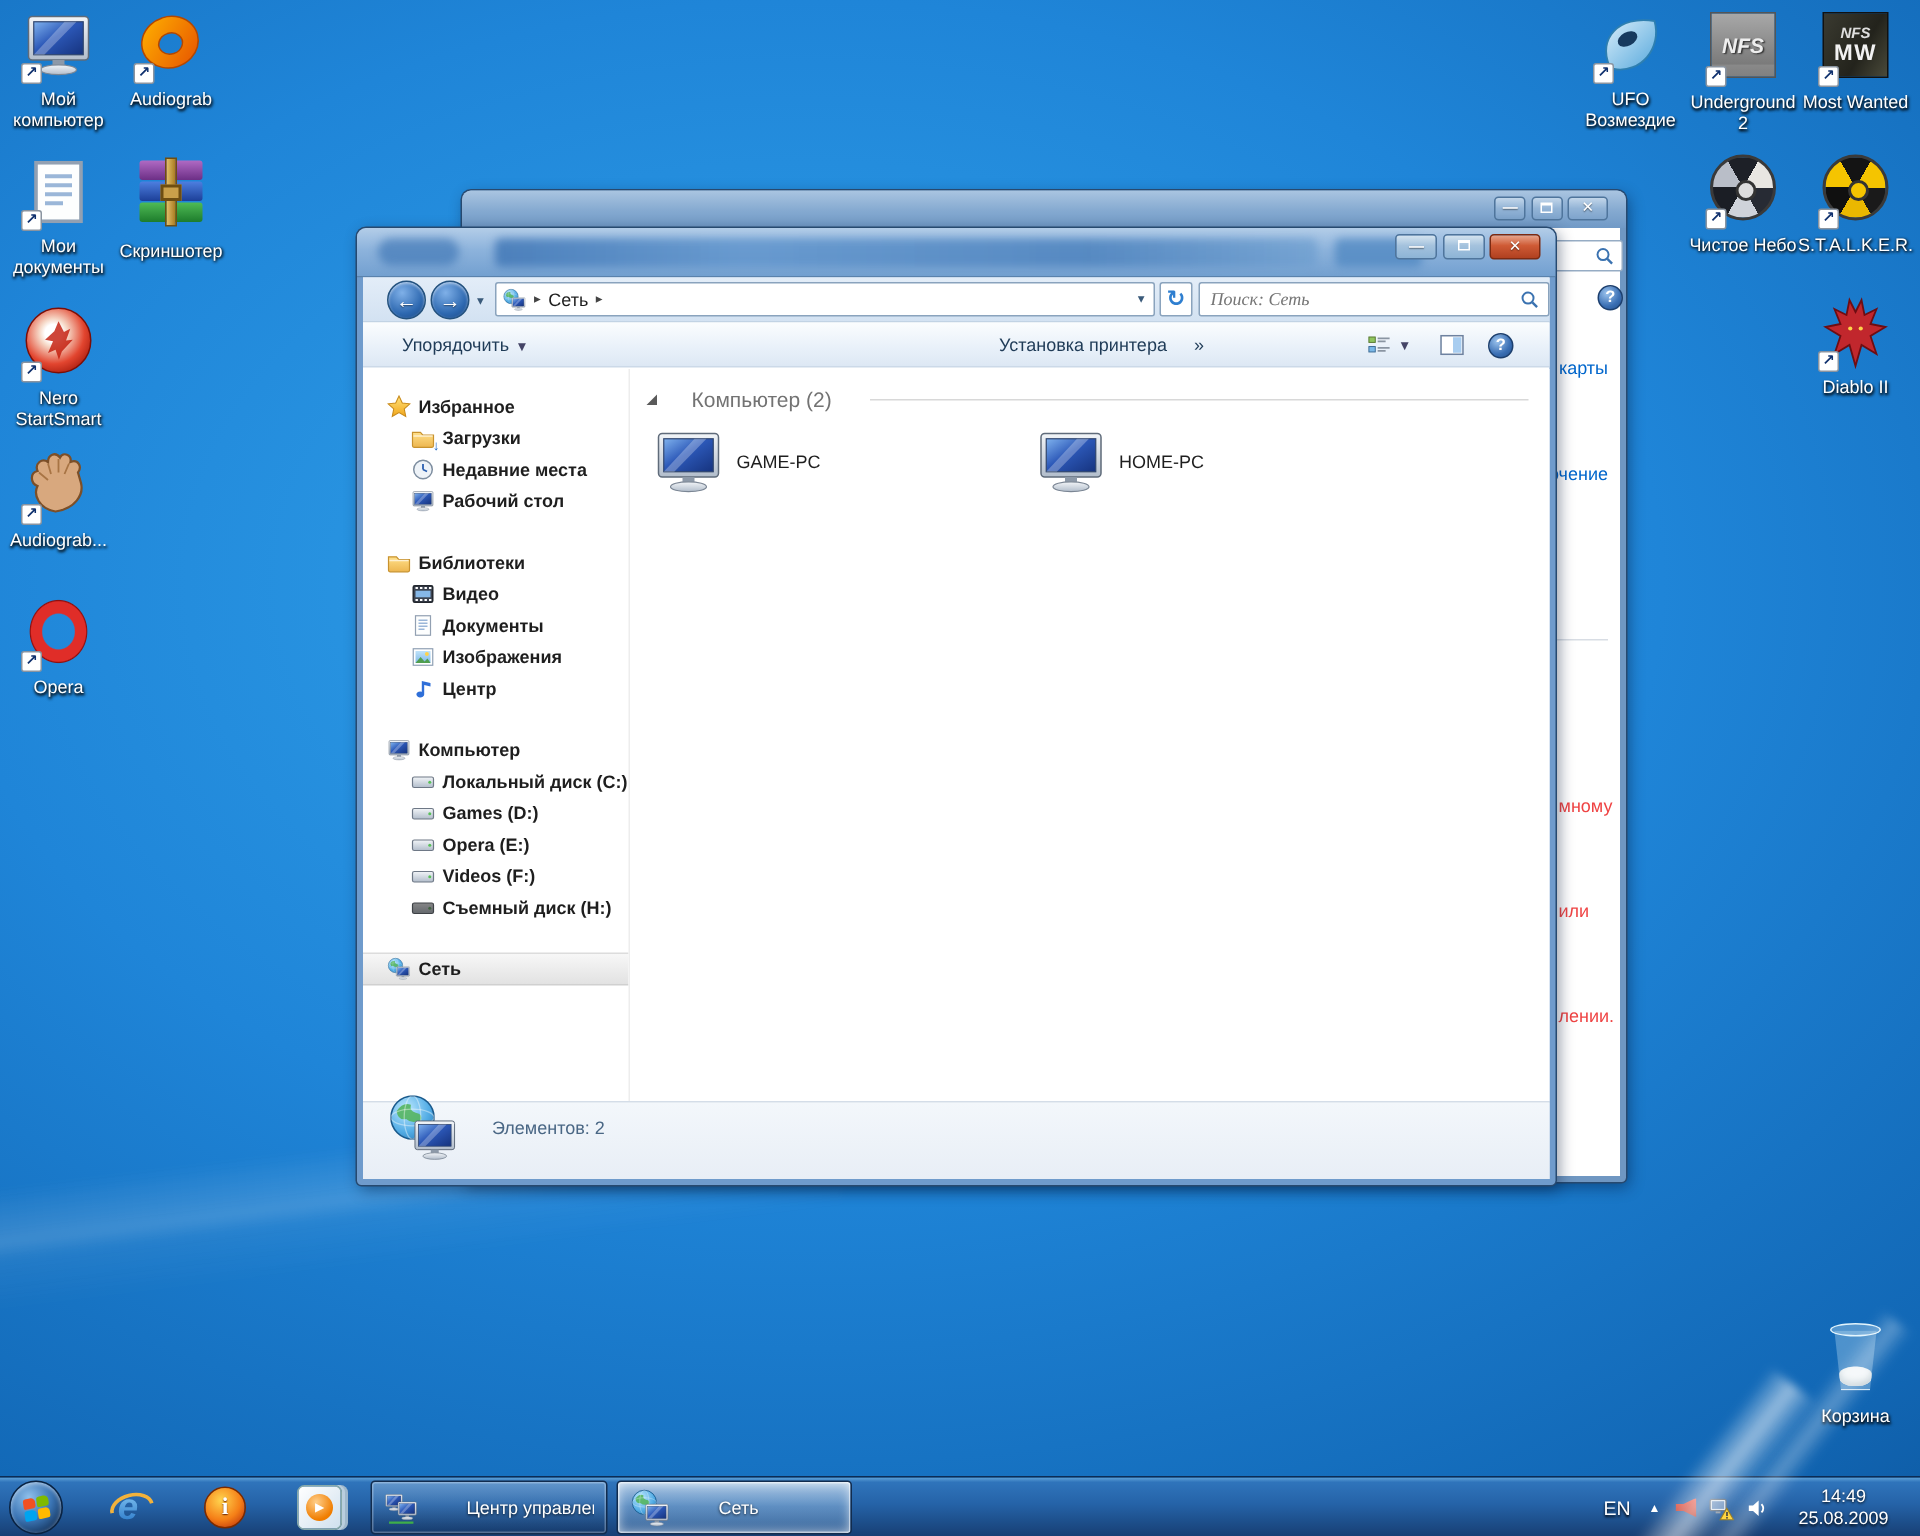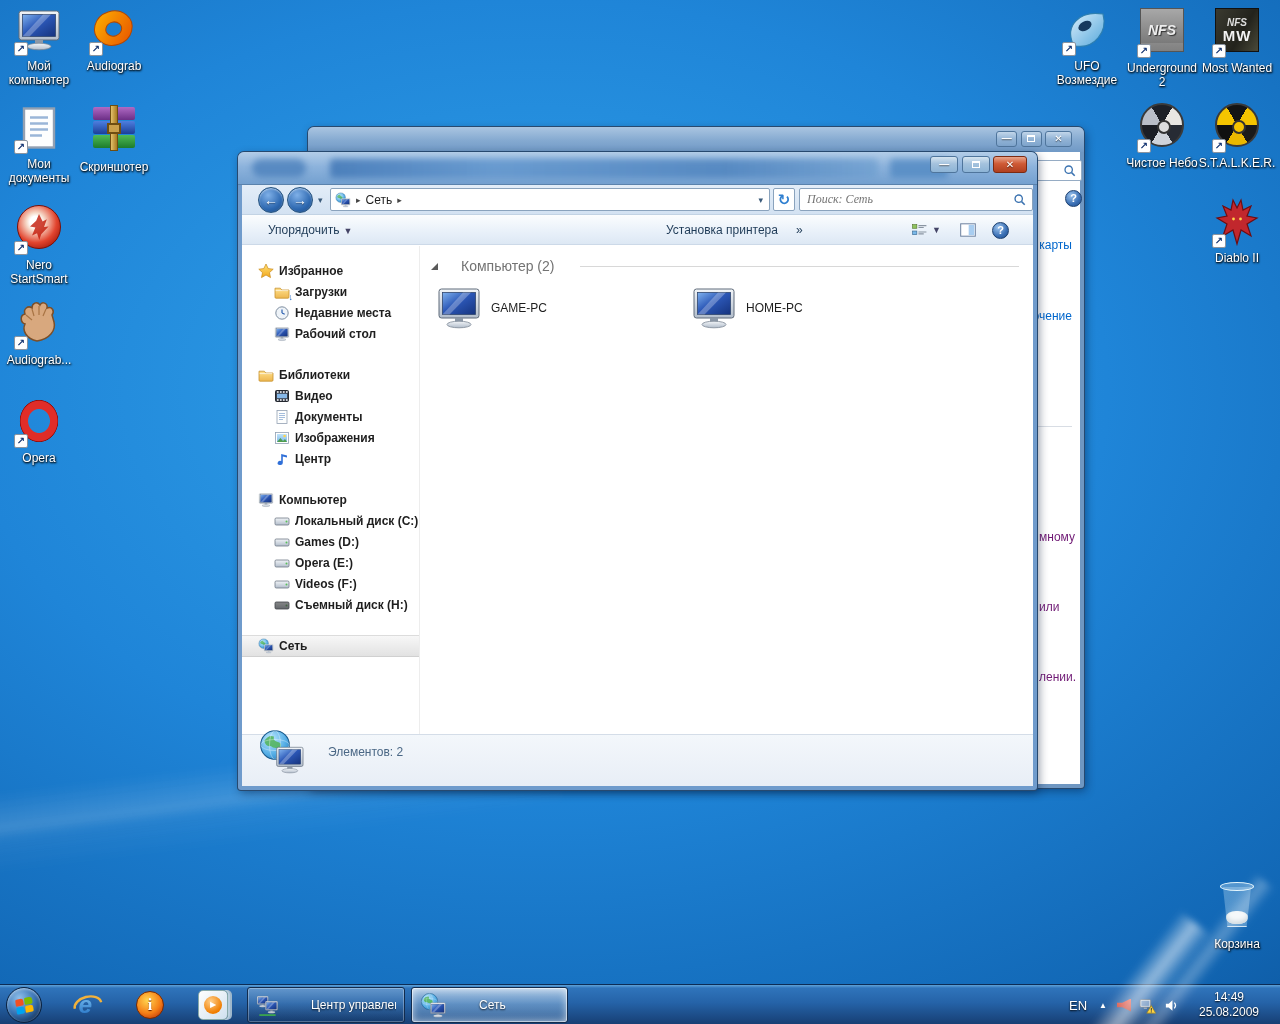--- a/index.html
+++ b/index.html
@@ -73,21 +73,21 @@
   .glyph-max { display:inline-block; width:8px; height:7px; border:1px solid #fff; border-top-width:2px; margin-top:3px; }
 
   
   .bg-window { left:308px; top:127px; width:776px; height:661px; background:#6f97c2; z-index:2; }
   .bg-title { position:absolute; left:0; right:0; top:0; height:25px; border-radius:6px 6px 0 0;
         background:linear-gradient(#aac5e1,#84a9d0 55%,#7099c6); }
   .bg-title .cbtn { height:16px; line-height:14px; background:linear-gradient(#c2d6ea,#93b4d6 50%,#7ea4cc); }
   .bg-chrome { position:absolute; left:4px; right:4px; top:25px; bottom:4px; background:#fff; }
   .bg-frag { position:absolute; white-space:nowrap; font-size:12px; }
   .bg-frag.link { color:#0066cc; }
-  .bg-frag.txt { color:#701a75; }
+  .bg-frag.txt { color:#ef4444; }
   .bg-search { position:absolute; height:21px; background:#fff; border:1px solid #96accO; border:1px solid #96acc4; border-radius:2px; }
   .bg-divider { position:absolute; height:1px; background:#d8dde4; }
   .help-ic { width:17px; height:17px; border-radius:50%; border:1px solid #1c3f6e; color:#fff;
         font-weight:bold; font-size:11px; text-align:center; line-height:15px;
         background:radial-gradient(circle at 35% 30%, #9cc4ee, #3a6fb4 60%, #234f8c); }
 
   
   .fg-window { left:238px; top:152px; width:799px; height:638px; background:#6f9bcc; z-index:3; }
   .titlebar { position:absolute; left:0; right:0; top:0; height:33px; border-radius:6px 6px 0 0; overflow:hidden;
         background:linear-gradient(#b3cde8 0%, #8db3dc 45%, #73a0d0 100%); border-bottom:1px solid #5a82ac; }

